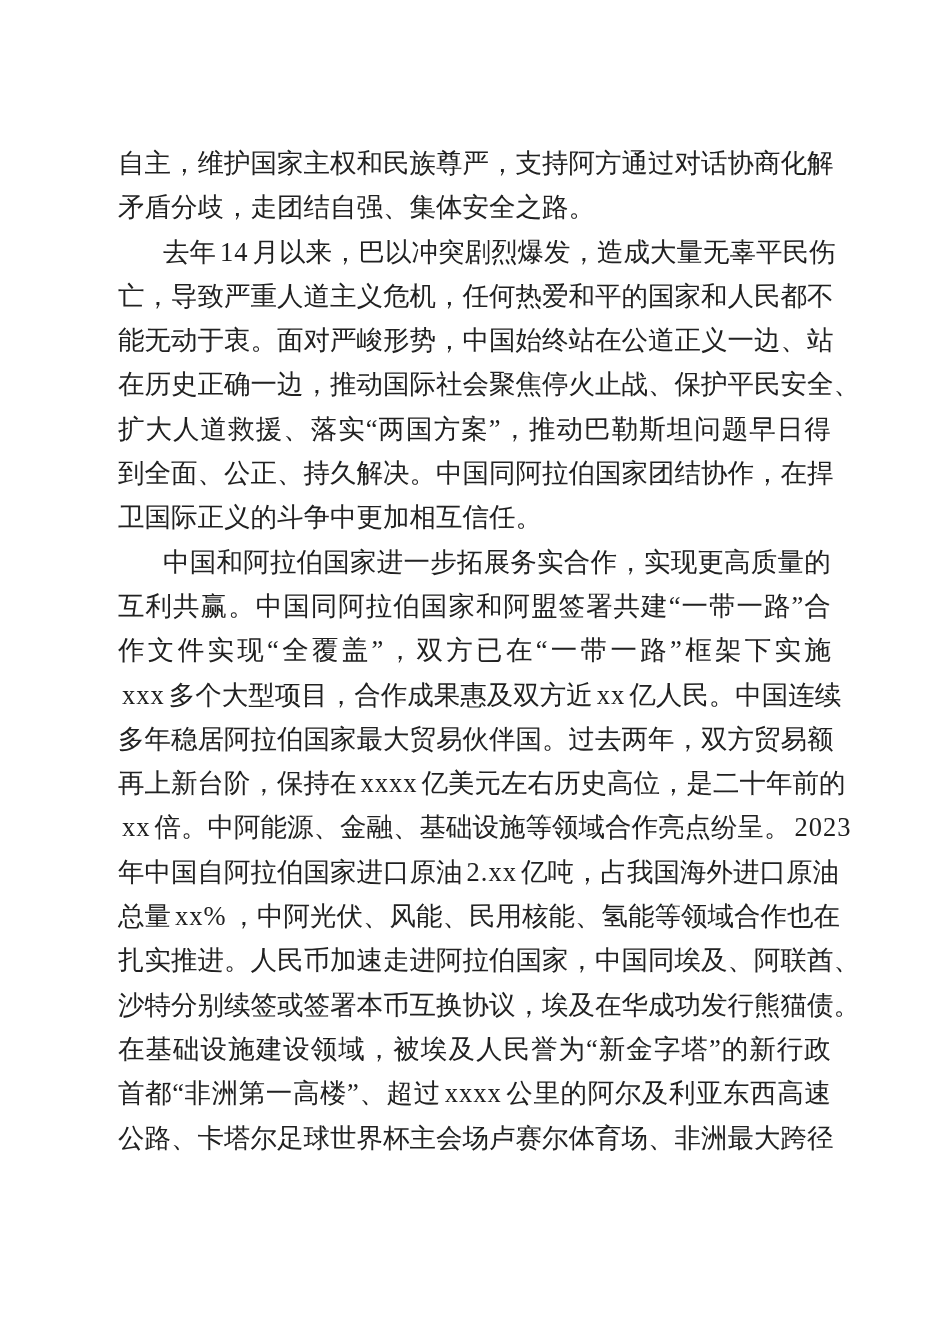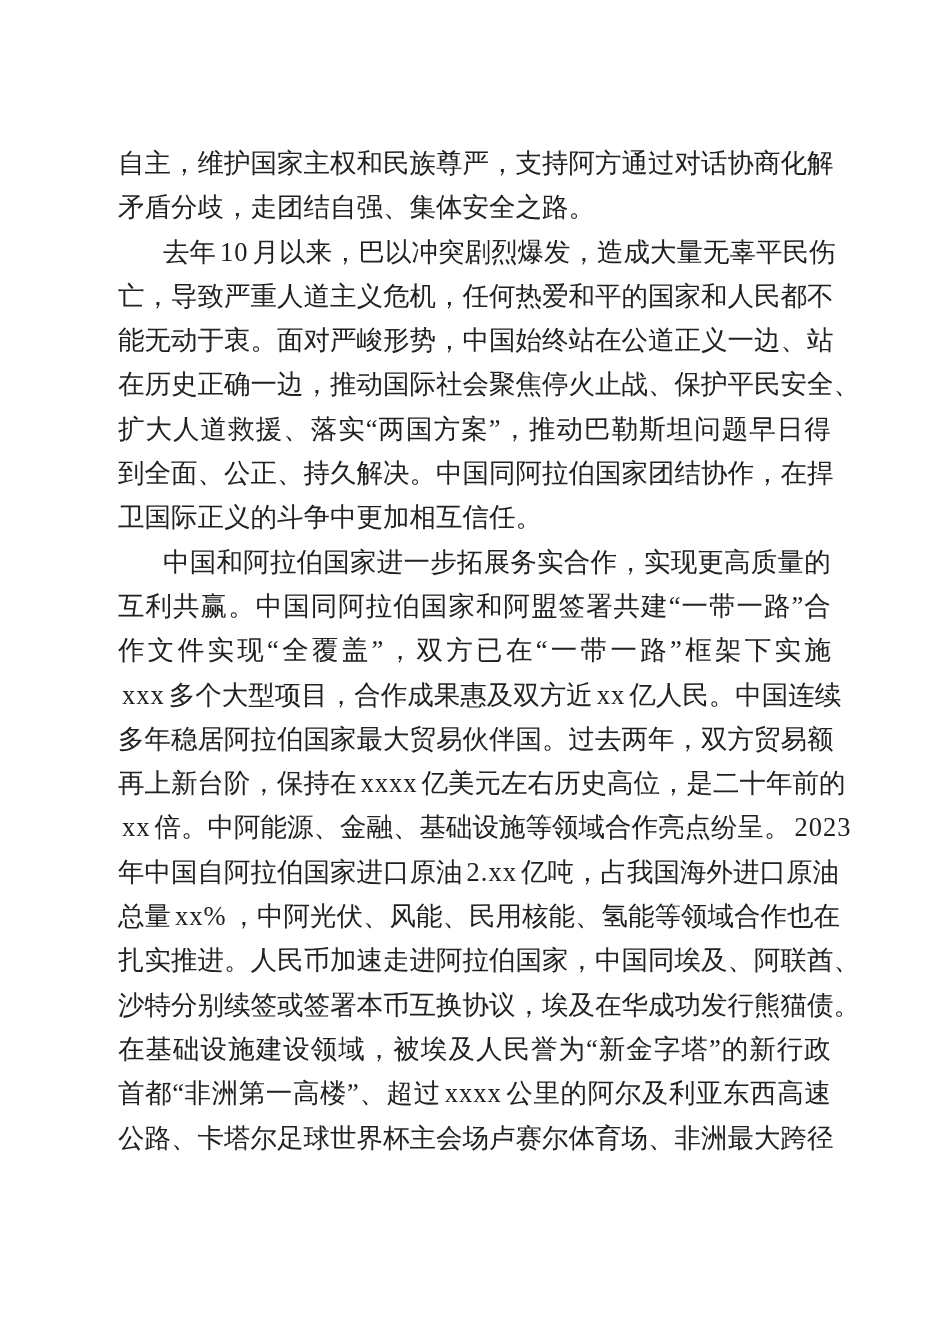--- a/index.html
+++ b/index.html
@@ -33,21 +33,21 @@
   
   .line span.lat { margin: 0 4px; letter-spacing: 1px; }
 </style>
 </head>
 <body>
 
 <div class="page">
   <div class="text-block">
       <div class="line"><span>自</span><span>主</span><span>，</span><span>维</span><span>护</span><span>国</span><span>家</span><span>主</span><span>权</span><span>和</span><span>民</span><span>族</span><span>尊</span><span>严</span><span>，</span><span>支</span><span>持</span><span>阿</span><span>方</span><span>通</span><span>过</span><span>对</span><span>话</span><span>协</span><span>商</span><span>化</span><span>解</span></div>
       <div class="line para-end"><span>矛</span><span>盾</span><span>分</span><span>歧</span><span>，</span><span>走</span><span>团</span><span>结</span><span>自</span><span>强</span><span>、</span><span>集</span><span>体</span><span>安</span><span>全</span><span>之</span><span>路</span><span>。</span></div>
-      <div class="line indent"><span>去</span><span>年</span><span class="lat">10</span><span>月</span><span>以</span><span>来</span><span>，</span><span>巴</span><span>以</span><span>冲</span><span>突</span><span>剧</span><span>烈</span><span>爆</span><span>发</span><span>，</span><span>造</span><span>成</span><span>大</span><span>量</span><span>无</span><span>辜</span><span>平</span><span>民</span><span>伤</span></div>
+      <div class="line indent"><span>去</span><span>年</span><span class="lat">14</span><span>月</span><span>以</span><span>来</span><span>，</span><span>巴</span><span>以</span><span>冲</span><span>突</span><span>剧</span><span>烈</span><span>爆</span><span>发</span><span>，</span><span>造</span><span>成</span><span>大</span><span>量</span><span>无</span><span>辜</span><span>平</span><span>民</span><span>伤</span></div>
       <div class="line"><span>亡</span><span>，</span><span>导</span><span>致</span><span>严</span><span>重</span><span>人</span><span>道</span><span>主</span><span>义</span><span>危</span><span>机</span><span>，</span><span>任</span><span>何</span><span>热</span><span>爱</span><span>和</span><span>平</span><span>的</span><span>国</span><span>家</span><span>和</span><span>人</span><span>民</span><span>都</span><span>不</span></div>
       <div class="line"><span>能</span><span>无</span><span>动</span><span>于</span><span>衷</span><span>。</span><span>面</span><span>对</span><span>严</span><span>峻</span><span>形</span><span>势</span><span>，</span><span>中</span><span>国</span><span>始</span><span>终</span><span>站</span><span>在</span><span>公</span><span>道</span><span>正</span><span>义</span><span>一</span><span>边</span><span>、</span><span>站</span></div>
       <div class="line"><span>在</span><span>历</span><span>史</span><span>正</span><span>确</span><span>一</span><span>边</span><span>，</span><span>推</span><span>动</span><span>国</span><span>际</span><span>社</span><span>会</span><span>聚</span><span>焦</span><span>停</span><span>火</span><span>止</span><span>战</span><span>、</span><span>保</span><span>护</span><span>平</span><span>民</span><span>安</span><span>全</span><span>、</span></div>
       <div class="line"><span>扩</span><span>大</span><span>人</span><span>道</span><span>救</span><span>援</span><span>、</span><span>落</span><span>实</span><span>“</span><span>两</span><span>国</span><span>方</span><span>案</span><span>”</span><span>，</span><span>推</span><span>动</span><span>巴</span><span>勒</span><span>斯</span><span>坦</span><span>问</span><span>题</span><span>早</span><span>日</span><span>得</span></div>
       <div class="line"><span>到</span><span>全</span><span>面</span><span>、</span><span>公</span><span>正</span><span>、</span><span>持</span><span>久</span><span>解</span><span>决</span><span>。</span><span>中</span><span>国</span><span>同</span><span>阿</span><span>拉</span><span>伯</span><span>国</span><span>家</span><span>团</span><span>结</span><span>协</span><span>作</span><span>，</span><span>在</span><span>捍</span></div>
       <div class="line para-end"><span>卫</span><span>国</span><span>际</span><span>正</span><span>义</span><span>的</span><span>斗</span><span>争</span><span>中</span><span>更</span><span>加</span><span>相</span><span>互</span><span>信</span><span>任</span><span>。</span></div>
       <div class="line indent"><span>中</span><span>国</span><span>和</span><span>阿</span><span>拉</span><span>伯</span><span>国</span><span>家</span><span>进</span><span>一</span><span>步</span><span>拓</span><span>展</span><span>务</span><span>实</span><span>合</span><span>作</span><span>，</span><span>实</span><span>现</span><span>更</span><span>高</span><span>质</span><span>量</span><span>的</span></div>
       <div class="line"><span>互</span><span>利</span><span>共</span><span>赢</span><span>。</span><span>中</span><span>国</span><span>同</span><span>阿</span><span>拉</span><span>伯</span><span>国</span><span>家</span><span>和</span><span>阿</span><span>盟</span><span>签</span><span>署</span><span>共</span><span>建</span><span>“</span><span>一</span><span>带</span><span>一</span><span>路</span><span>”</span><span>合</span></div>
       <div class="line"><span>作</span><span>文</span><span>件</span><span>实</span><span>现</span><span>“</span><span>全</span><span>覆</span><span>盖</span><span>”</span><span>，</span><span>双</span><span>方</span><span>已</span><span>在</span><span>“</span><span>一</span><span>带</span><span>一</span><span>路</span><span>”</span><span>框</span><span>架</span><span>下</span><span>实</span><span>施</span></div>
       <div class="line"><span class="lat">xxx</span><span>多</span><span>个</span><span>大</span><span>型</span><span>项</span><span>目</span><span>，</span><span>合</span><span>作</span><span>成</span><span>果</span><span>惠</span><span>及</span><span>双</span><span>方</span><span>近</span><span class="lat">xx</span><span>亿</span><span>人</span><span>民</span><span>。</span><span>中</span><span>国</span><span>连</span><span>续</span></div>

